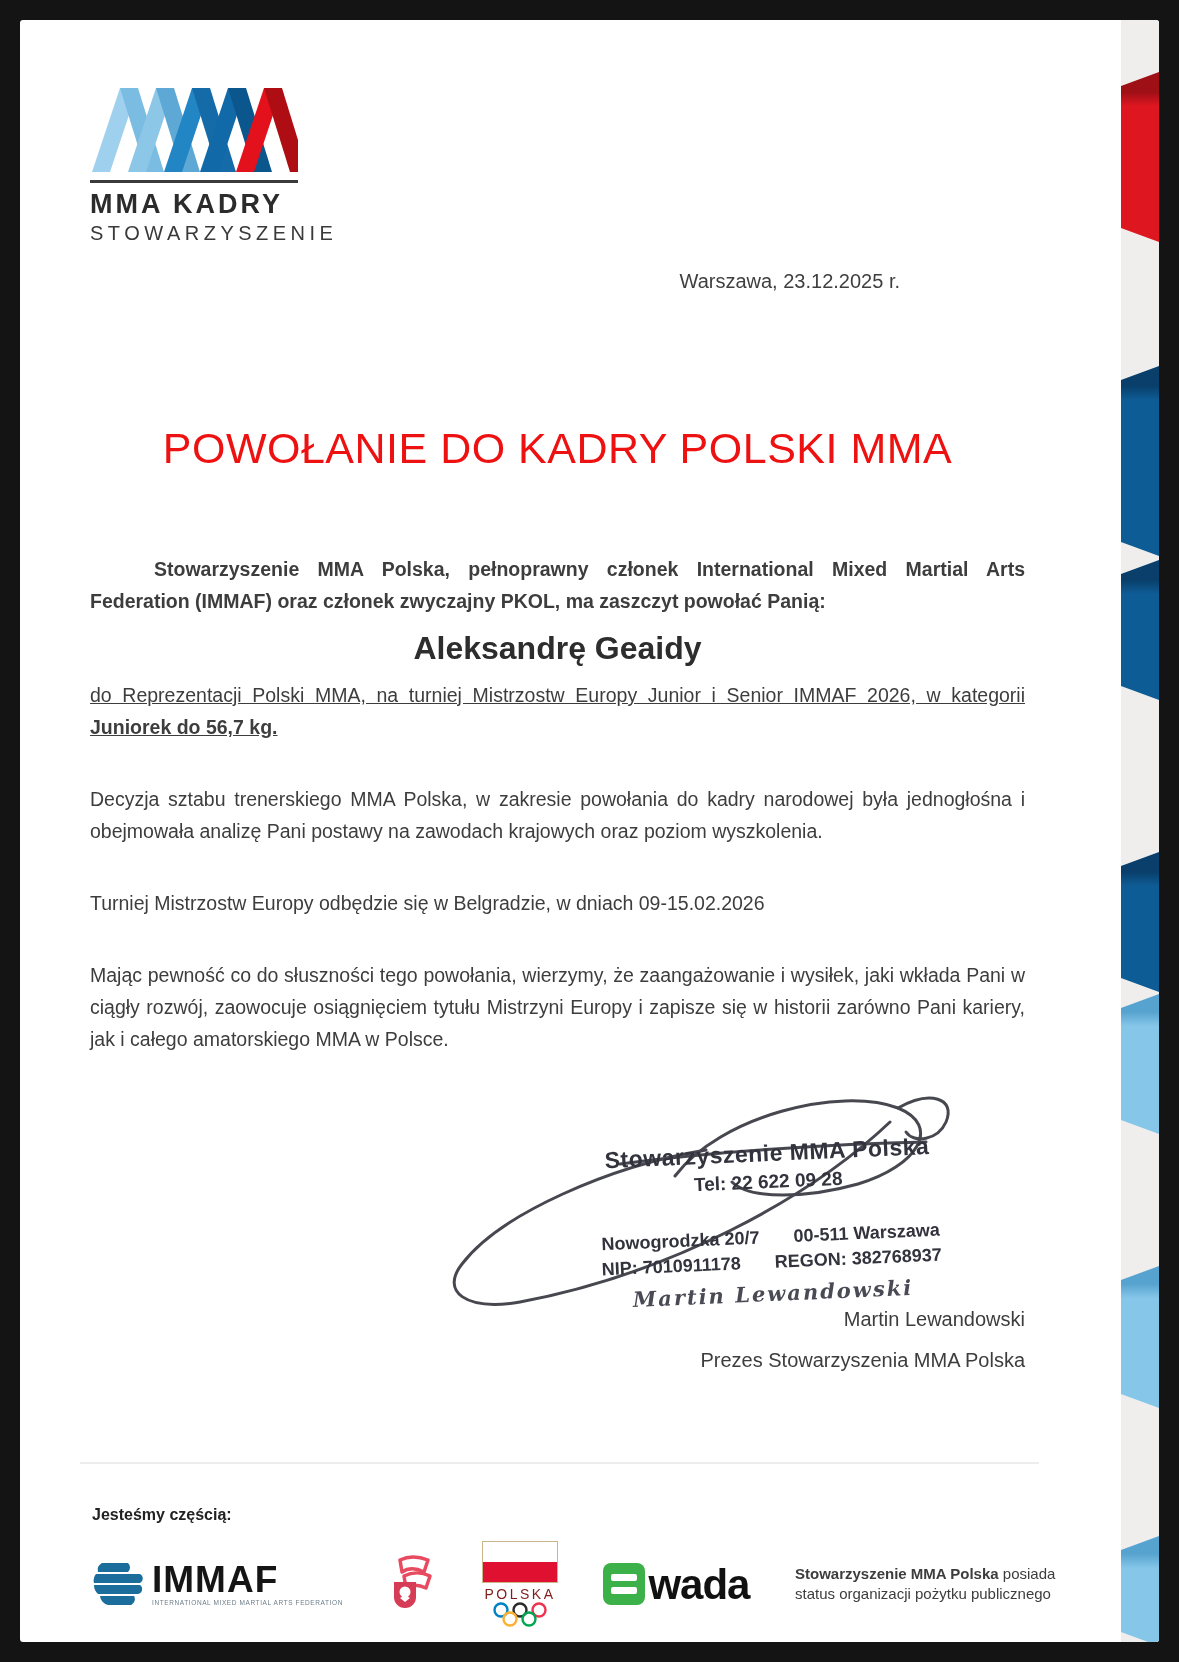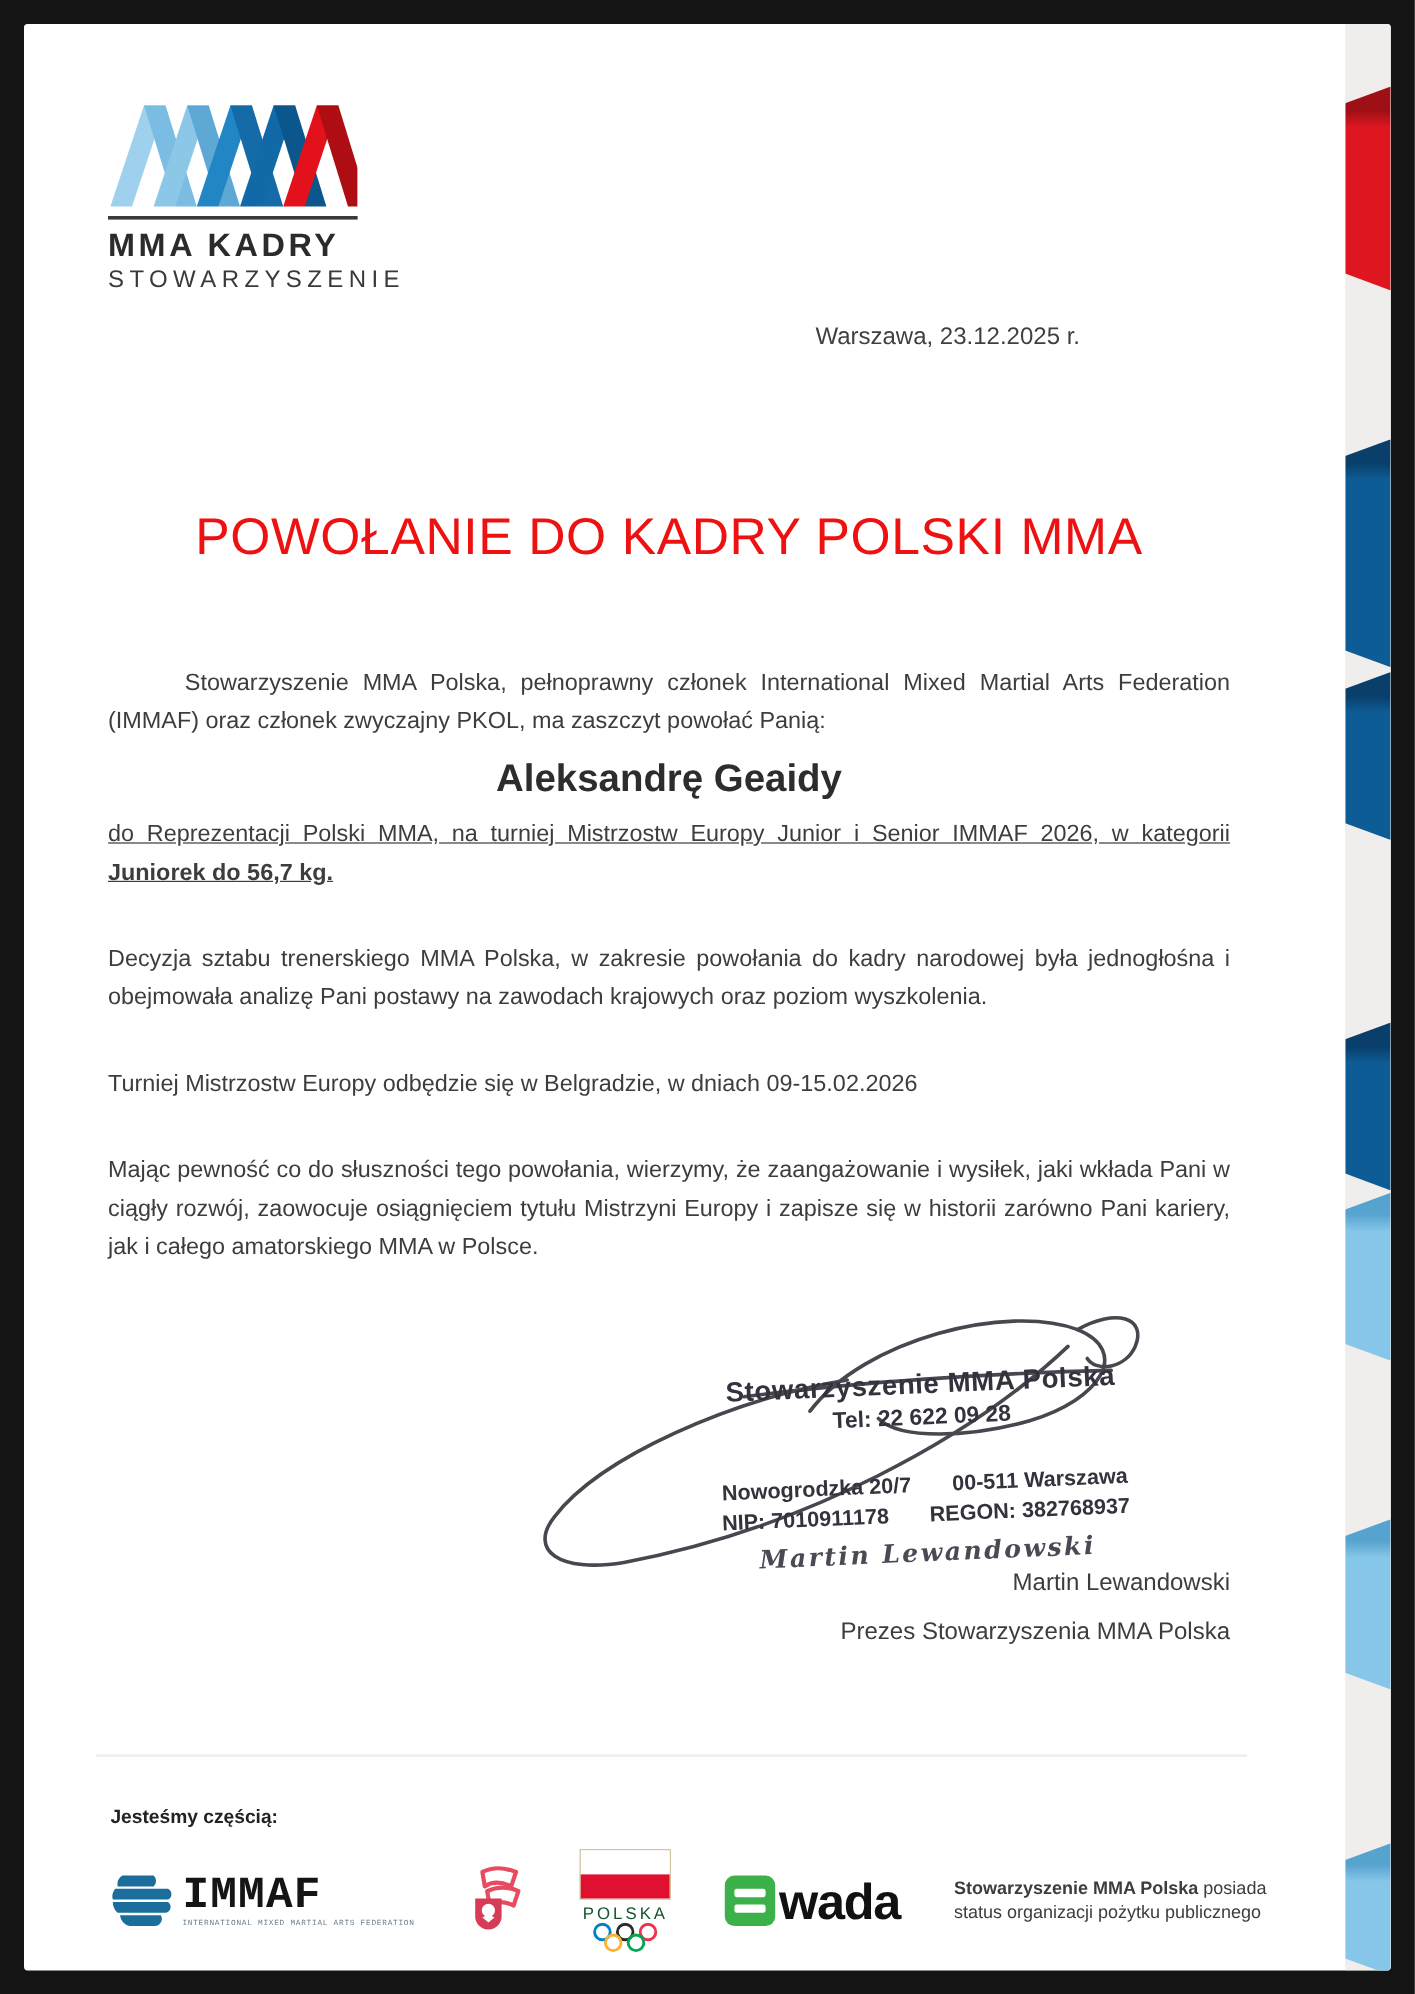--- a/index.html
+++ b/index.html
@@ -56,21 +56,21 @@
     text-align:center;font-size:43px;font-weight:400;
     color:#ee1111;letter-spacing:0.5px;
   }
 
   
   .body-text{
     position:absolute;top:533px;left:70px;right:134px;
     font-size:19.5px;line-height:32px;color:#3d3d3d;
   }
   .body-text p{margin:0;text-align:justify;}
-  .p1{text-indent:64px;margin-bottom:16px !important;}
+  .p1{text-indent:64px;margin-bottom:16px !important;font-weight:bold;}
   .athlete{
     text-align:center !important;font-size:32px;font-weight:700;
     color:#2d2d2d;line-height:30px;margin-bottom:16px !important;text-indent:0;
   }
   .p2{margin-bottom:40px !important;text-decoration:underline;}
   .p3{margin-bottom:40px !important;}
   .p4{margin-bottom:40px !important;text-align:left !important;}
   .p5{margin-bottom:4px !important;}
   .closing{text-align:left !important;}
   .bold{font-weight:700;}
@@ -100,28 +100,28 @@
   .sig-block .sig-title{margin-top:18px;}
 
   
   .divider{position:absolute;top:1442px;left:60px;right:120px;height:2px;background:#ededed;}
   .footer-heading{position:absolute;top:1486px;left:72px;font-size:16px;font-weight:700;color:#222;}
   .footer-row{
     position:absolute;top:1512px;left:72px;right:96px;height:104px;
     display:flex;align-items:center;justify-content:space-between;
   }
   .immaf{display:flex;align-items:center;gap:8px;}
-  .immaf-text{display:flex;flex-direction:column;align-items:flex-start;font-family:Liberation Mono, monospace;}
+  .immaf-text{display:flex;flex-direction:column;align-items:flex-start;}
   .immaf-word{font-size:37px;font-weight:800;color:#151515;letter-spacing:1px;line-height:34px;}
   .immaf-tag{font-size:6.5px;color:#6b7d8a;letter-spacing:0.6px;margin-top:2px;}
   .polska{display:flex;flex-direction:column;align-items:center;}
   .polska-flag{width:76px;height:42px;border:1px solid #cbb68b;box-sizing:border-box;}
   .polska-flag .fw{height:50%;background:#fff;}
   .polska-flag .fr{height:50%;background:#e01030;}
-  .polska-word{font-size:14px;letter-spacing:2.5px;color:#14532d;margin-top:3px;}
+  .polska-word{font-size:14px;letter-spacing:2.5px;color:#7f1d1d;margin-top:3px;}
   .wada{display:flex;align-items:flex-end;gap:3px;}
   .wada-icon{width:42px;height:42px;background:#3cb049;border-radius:8px;position:relative;}
   .wada-icon::before,.wada-icon::after{
     content:"";position:absolute;left:8px;right:8px;height:7px;background:#fff;border-radius:2px;
   }
   .wada-icon::before{top:11px;}
   .wada-icon::after{top:24px;}
   .wada-word{font-size:42px;font-weight:800;color:#111;letter-spacing:-1px;line-height:40px;}
   .footer-note{width:268px;font-size:15px;line-height:20px;color:#3d3d3d;text-align:left;}
 </style>

